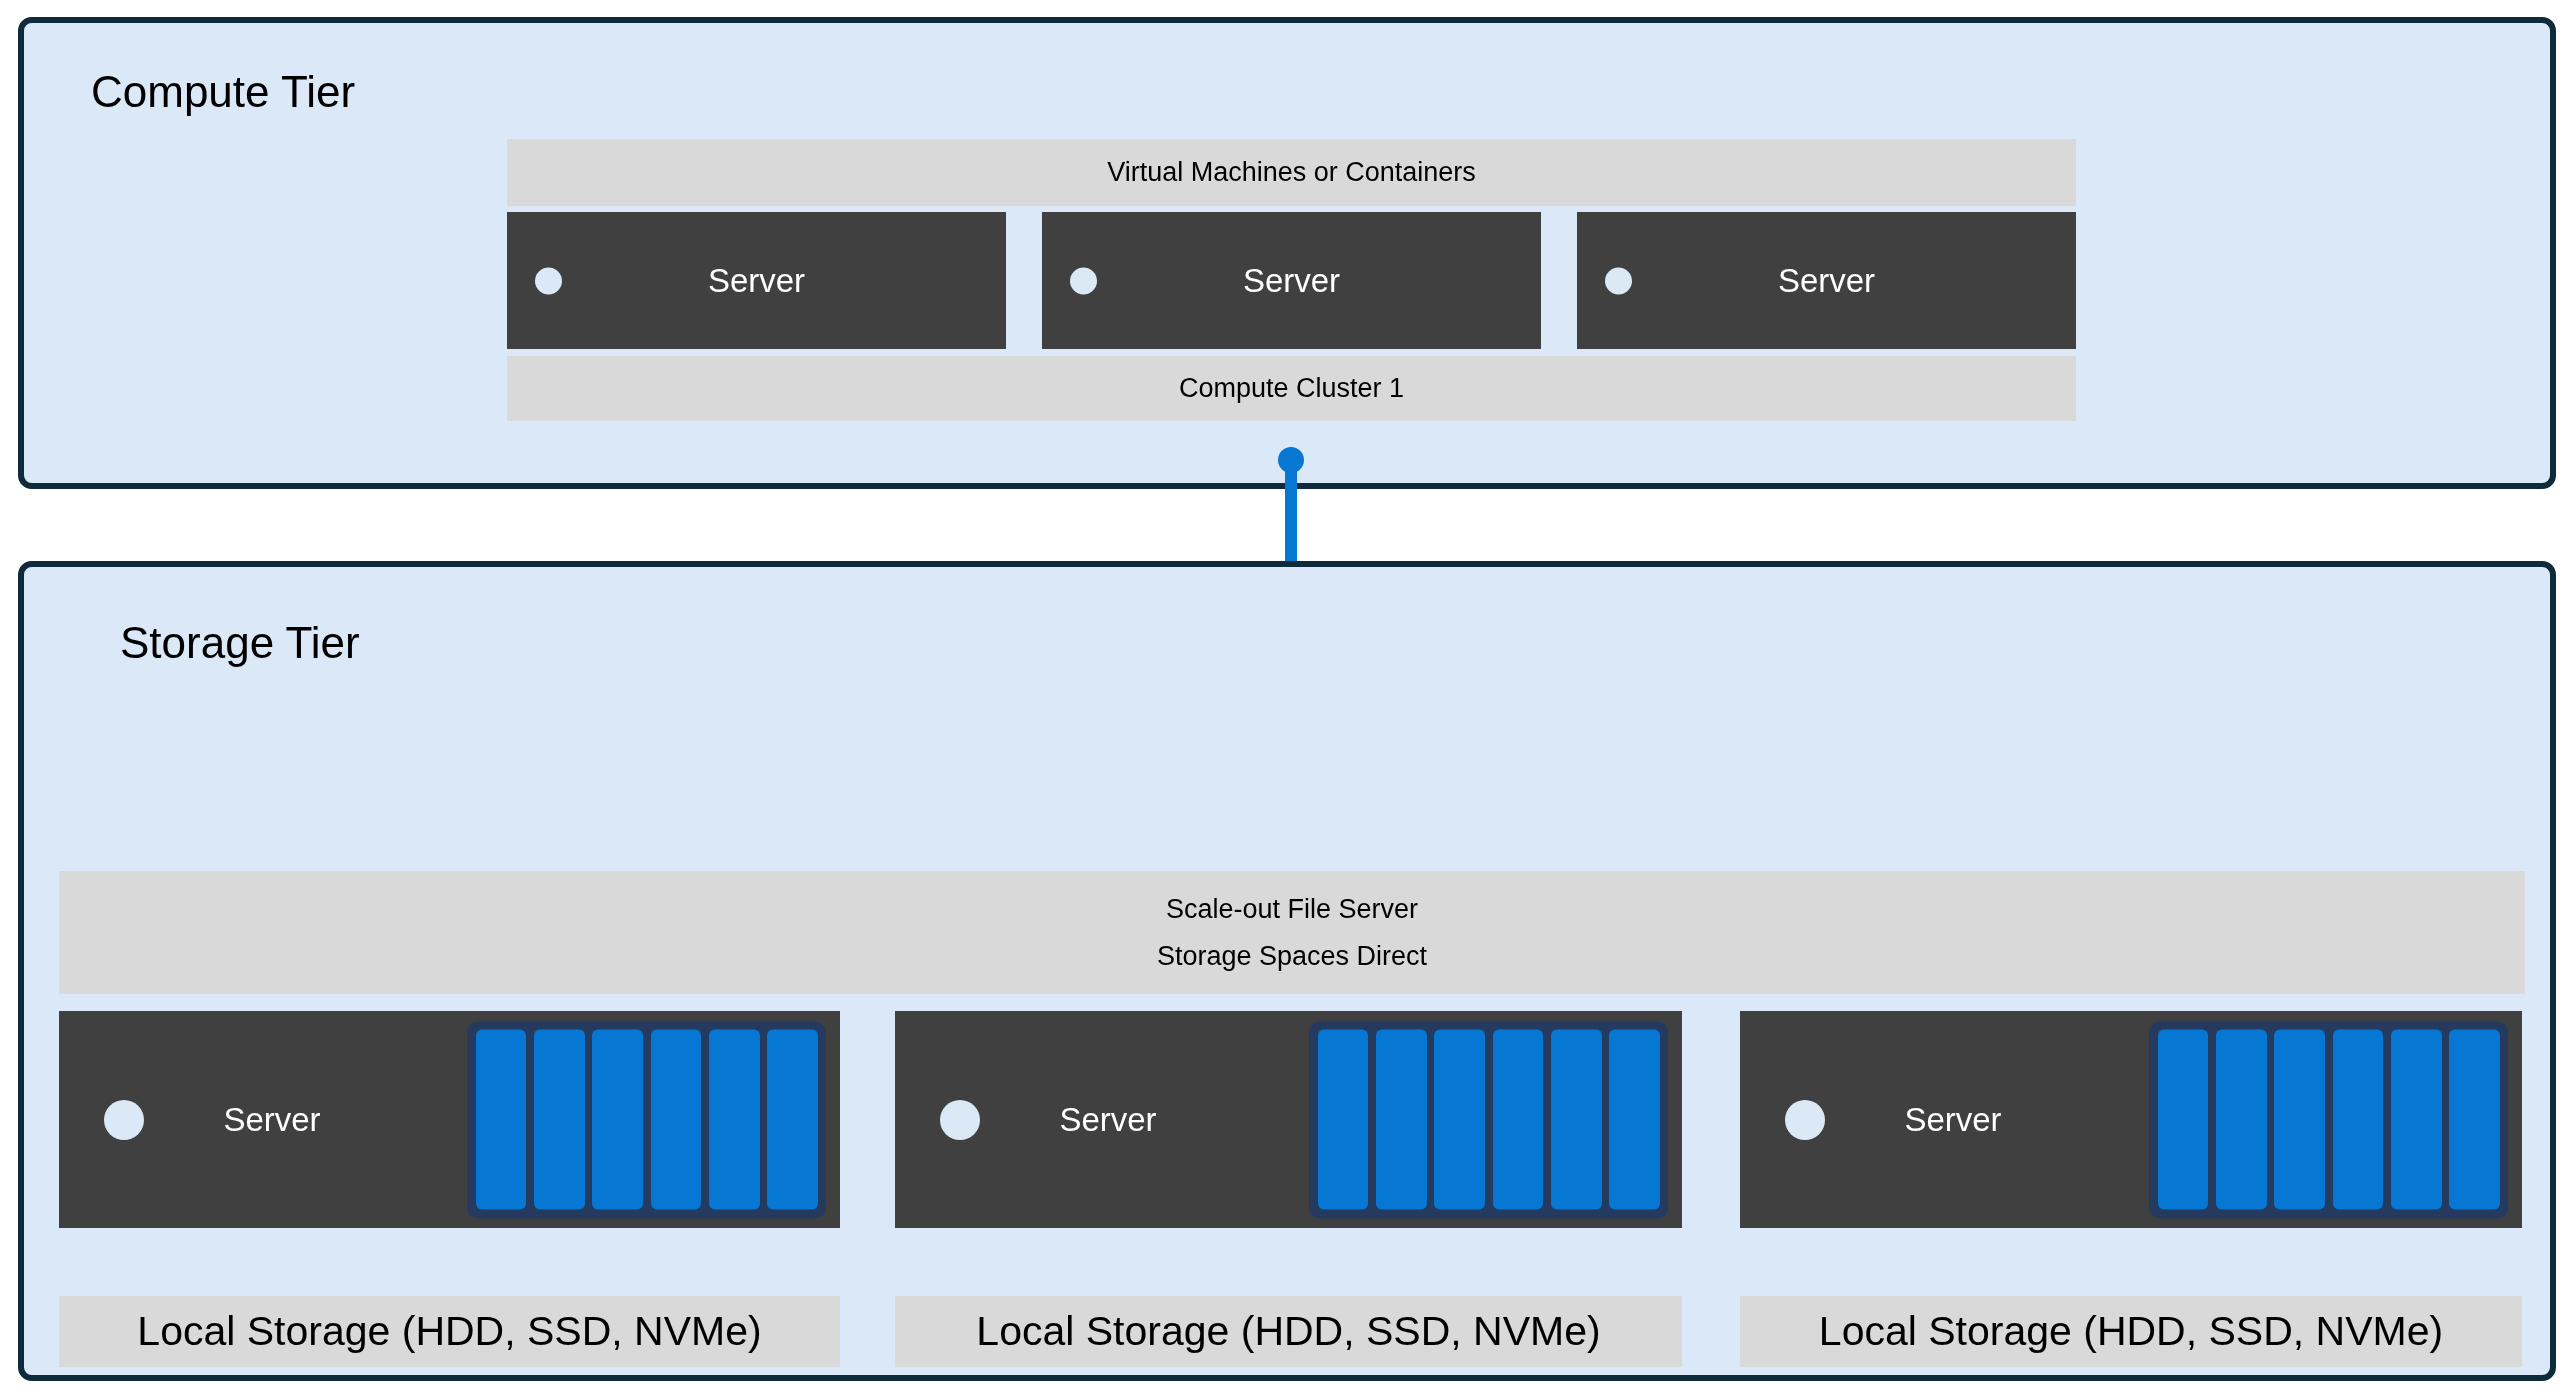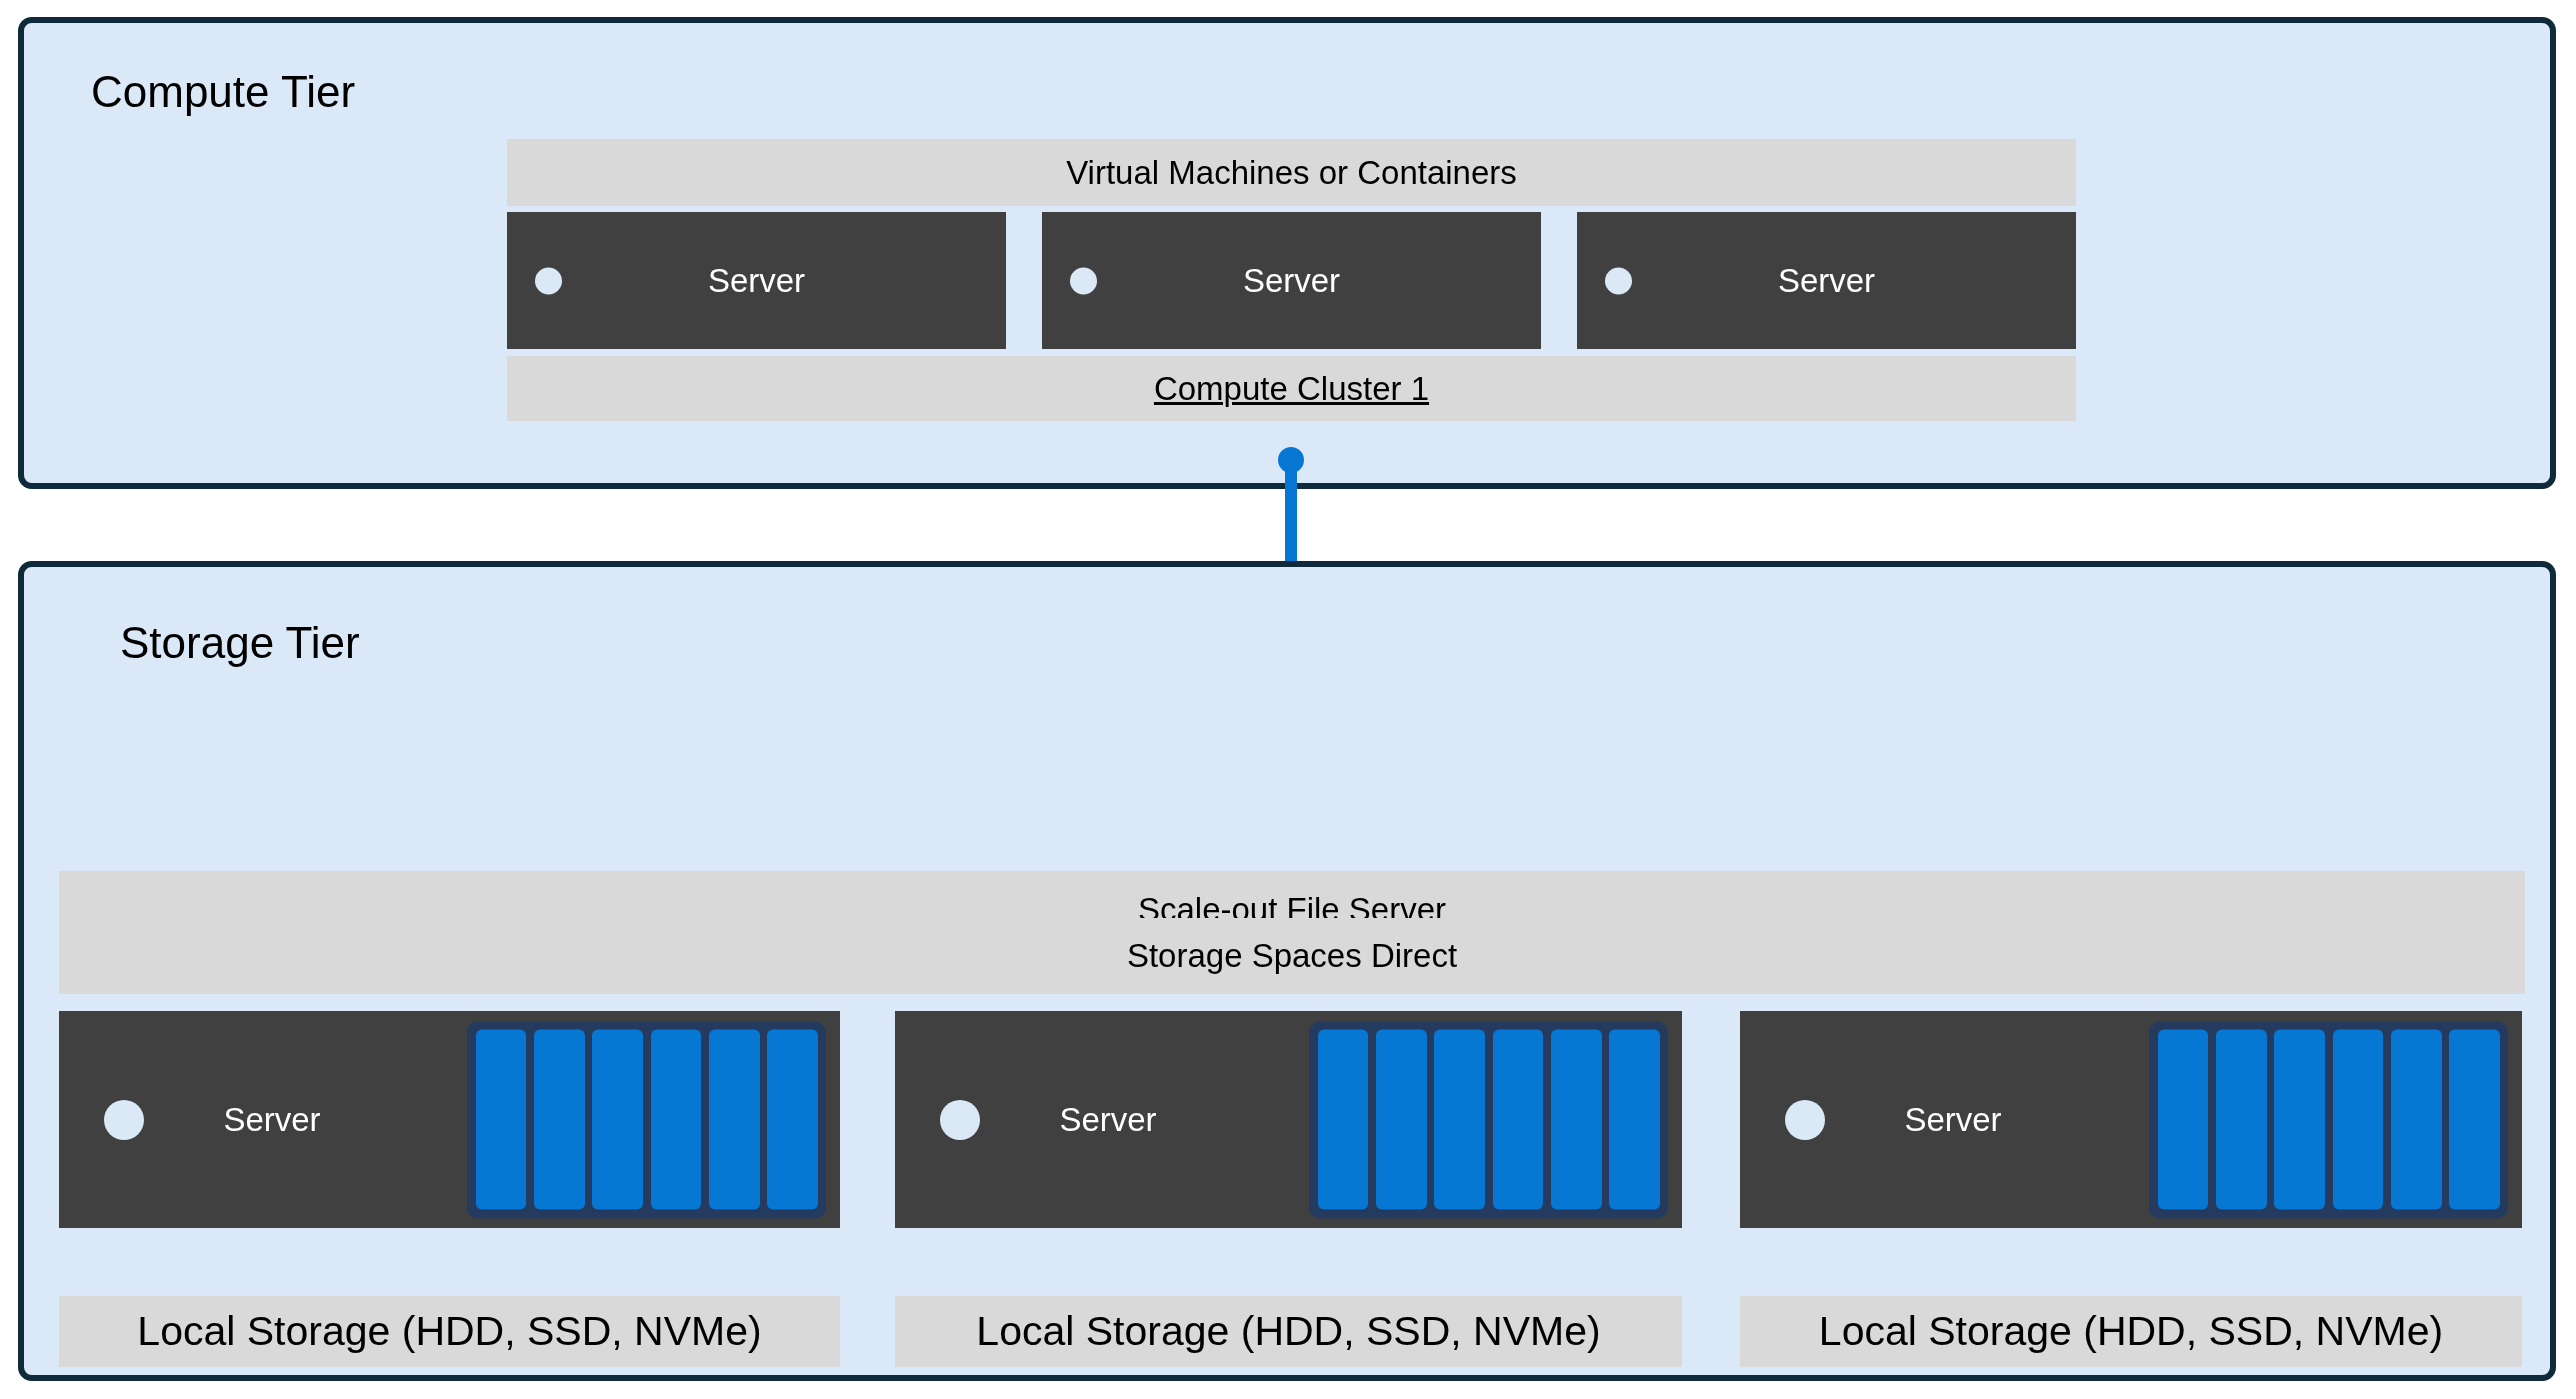--- a/index.html
+++ b/index.html
@@ -41,25 +41,25 @@
   }
   #compute-tier-label{left:91px;top:67px;}
   #storage-tier-label{left:120px;top:618px;text-align:center;}
 
   
   .bar{
     position:absolute;
     background:var(--bar-fill,#D9D9D9);
     color:var(--bar-text,#000000);
     display:flex;align-items:center;justify-content:center;
-    font-size:33px;
+    font-size:27px;
     white-space:nowrap;
   }
   #vm-bar{left:507px;top:139px;width:1569px;height:67px;}
-  #cluster-bar{left:507px;top:356px;width:1569px;height:65px;text-decoration:underline;}
+  #cluster-bar{left:507px;top:356px;width:1569px;height:65px;}
   #file-share-bar{left:59px;top:740px;width:2466px;height:78px;}
   #scale-out-bar{left:59px;top:829px;width:2466px;height:77px;margin-top:42px;}
   #s2d-bar{left:59px;top:918px;width:2466px;height:76px;}
 
   .local-bar{top:1296px;height:71px;font-size:41px;}
   .pos1{left:59px;width:781px;}
   .pos2{left:895px;width:787px;}
   .pos3{left:1740px;width:782px;}
 
   

